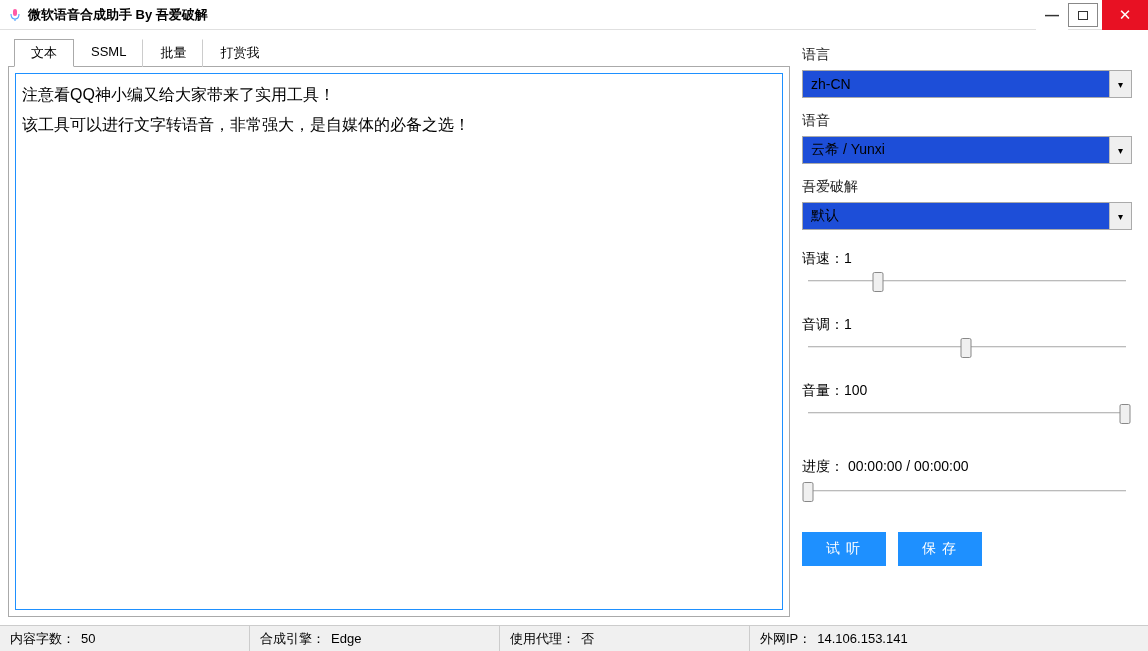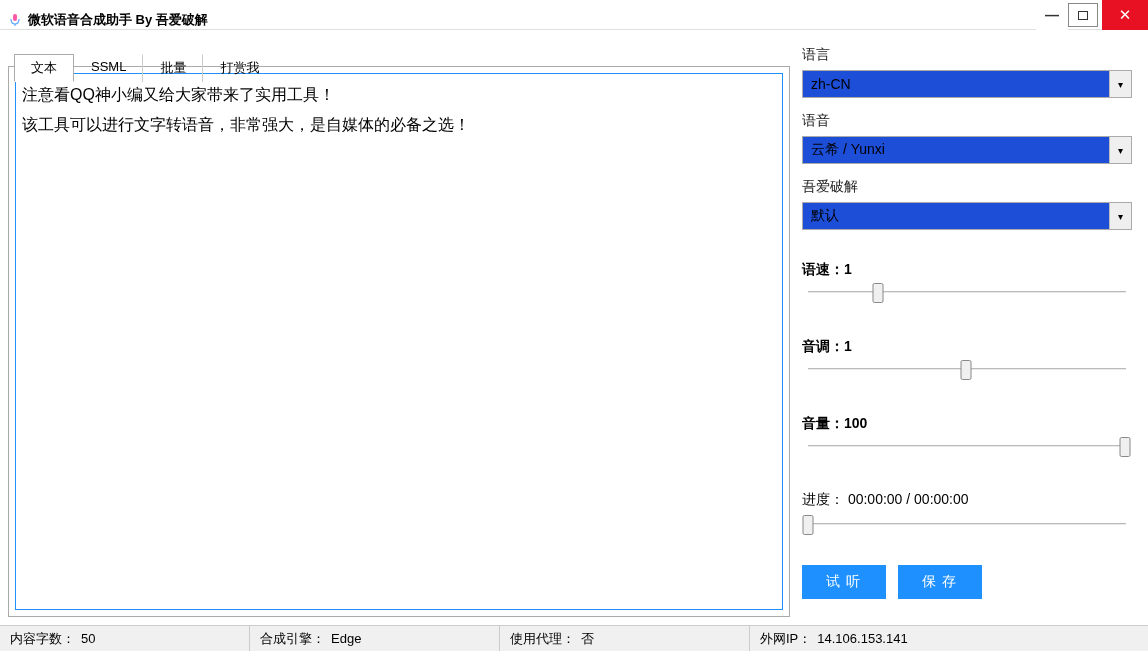--- a/index.html
+++ b/index.html
@@ -3,21 +3,21 @@
   <meta charset="utf-8">
   <style>
     * { box-sizing: border-box; margin: 0; padding: 0; font-family: "Microsoft YaHei", Arial, sans-serif; }
     body { background: #fff; width: 1148px; height: 651px; overflow: hidden; }
 
     .titlebar {
       height: 30px;
       background: #fff;
       border-bottom: 1px solid #e0e0e0;
       display: flex;
-      align-items: flex-end;
+      align-items: center;
       justify-content: space-between;
       padding-left: 8px;
     }
     .titlebar-left { display: flex; align-items: center; gap: 6px; }
     .titlebar-icon {
       width: 14px; height: 14px;
       display: inline-flex; align-items: center; justify-content: center;
     }
     .titlebar-title { font-size: 13px; font-weight: bold; color: #000; }
     .titlebar-controls { display: flex; height: 100%; }
@@ -41,21 +41,21 @@
     .left-panel {
       width: 790px;
       display: flex;
       flex-direction: column;
       padding: 8px 0 8px 8px;
     }
 
     .tabs {
       display: flex;
       position: relative;
-      top: 16px;
+      top: 1px;
       z-index: 2;
       padding-left: 6px;
     }
     .tab {
       padding: 4px 16px;
       font-size: 13px;
       cursor: pointer;
       border: 1px solid transparent;
       border-bottom: none;
       position: relative;
@@ -114,21 +114,21 @@
       position: absolute;
       right: 1px; top: 1px;
       width: 22px; height: 26px;
       background: #efefef;
       border-left: 1px solid #bbb;
       display: flex; align-items: center; justify-content: center;
       pointer-events: none;
       font-size: 10px;
     }
 
-    .slider-row { margin-bottom: 18px; margin-top: 17px; font-weight: bold; }
+    .slider-row { margin-bottom: 18px; margin-top: 6px; }
     .slider-label { font-size: 14px; margin-bottom: 4px; }
     .slider-track {
       position: relative;
       height: 20px;
       width: 100%;
       margin-top: 2px;
     }
     .slider-line {
       position: absolute;
       top: 8px;

